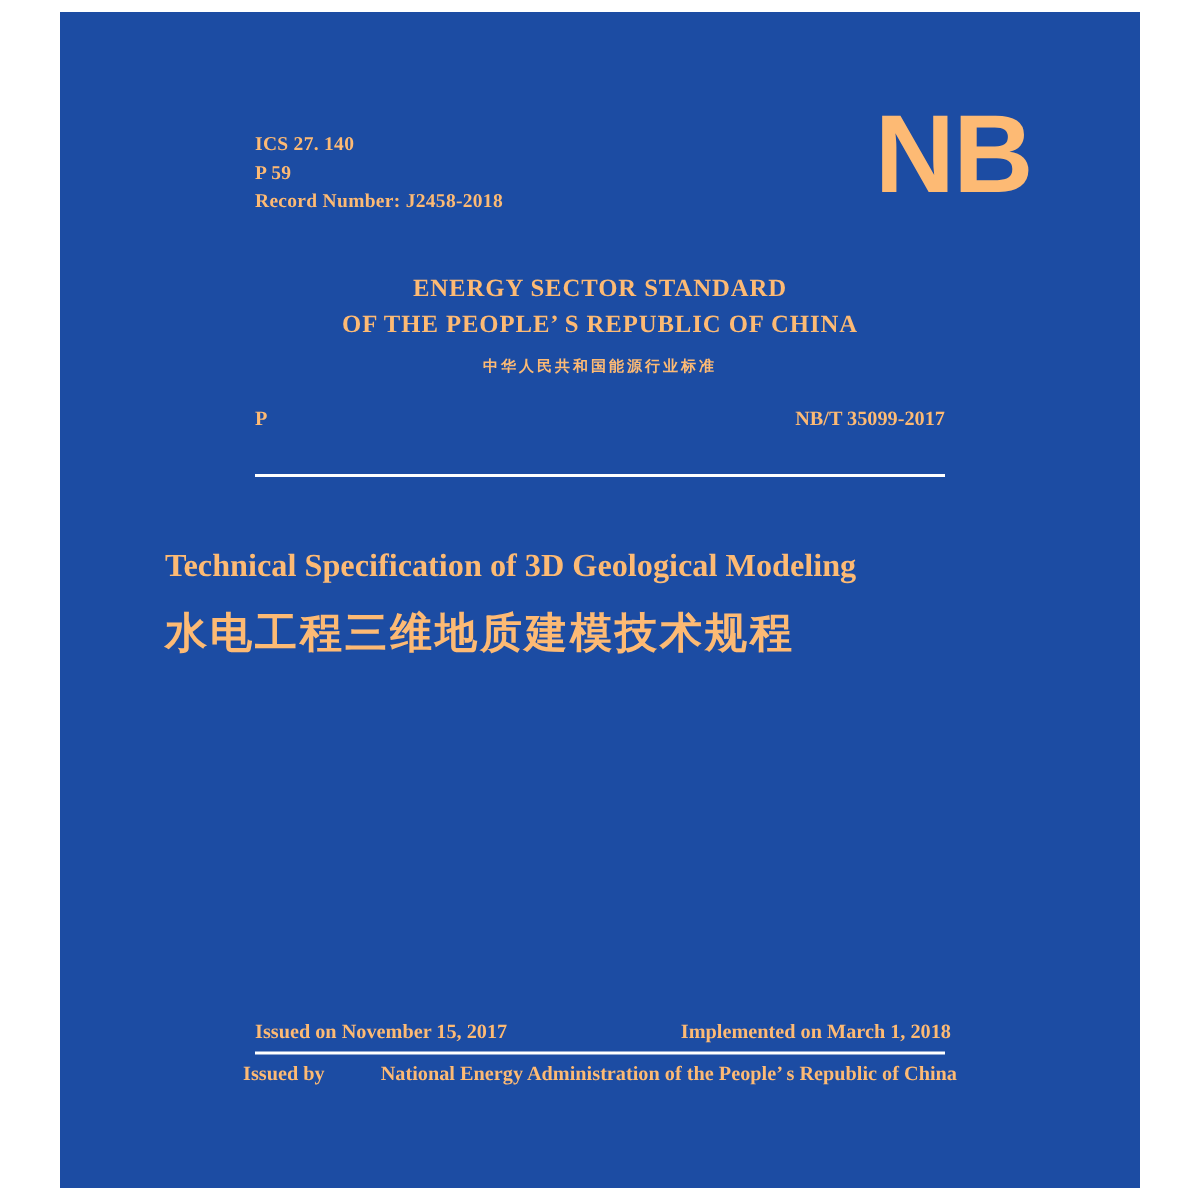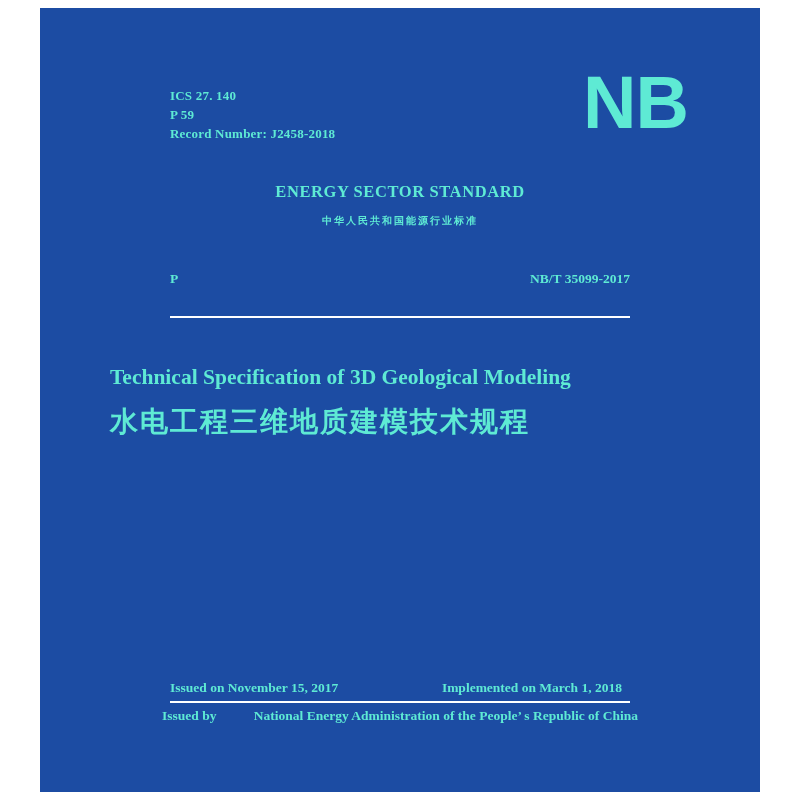--- a/index.html
+++ b/index.html
@@ -15,21 +15,21 @@
     overflow: hidden;
     font-family: "Liberation Serif", serif;
   }
   .cover {
     position: absolute;
     left: 40px;
     top: 8px;
     width: 720px;
     height: 784px;
     background: #1c4ca3;
-    color: #5eead4;
+    color: #fdba74;
   }
   
   .ident {
     position: absolute;
     left: 130px;
     top: 78px;
     font-weight: bold;
     font-size: 13px;
     line-height: 19px;
     letter-spacing: 0.2px;
@@ -104,21 +104,21 @@
     font-weight: bold;
     font-size: 28px;
     line-height: 40px;
     letter-spacing: 2px;
     margin-top: 8px;
   }
   
   .dates-row {
     position: absolute;
     left: 130px;
-    right: 138px;
+    right: 126px;
     top: 672px;
     display: flex;
     justify-content: space-between;
     font-weight: bold;
     font-size: 13.5px;
   }
   .issuer-row {
     position: absolute;
     left: 0;
     right: 0;
@@ -140,20 +140,21 @@
     <div class="ident">
       <div>ICS 27. 140</div>
       <div>P 59</div>
       <div>Record Number: J2458-2018</div>
     </div>
 
     <div class="nb-logo">NB</div>
 
     <div class="std-block">
       <div class="std-en1">ENERGY SECTOR STANDARD</div>
+      <div class="std-en2">OF THE PEOPLE’ S REPUBLIC OF CHINA</div>
       <div class="std-cn">中华人民共和国能源行业标准</div>
     </div>
 
     <div class="code-row">
       <span>P</span>
       <span>NB/T 35099-2017</span>
     </div>
 
     <div class="rule rule-top"></div>
 

